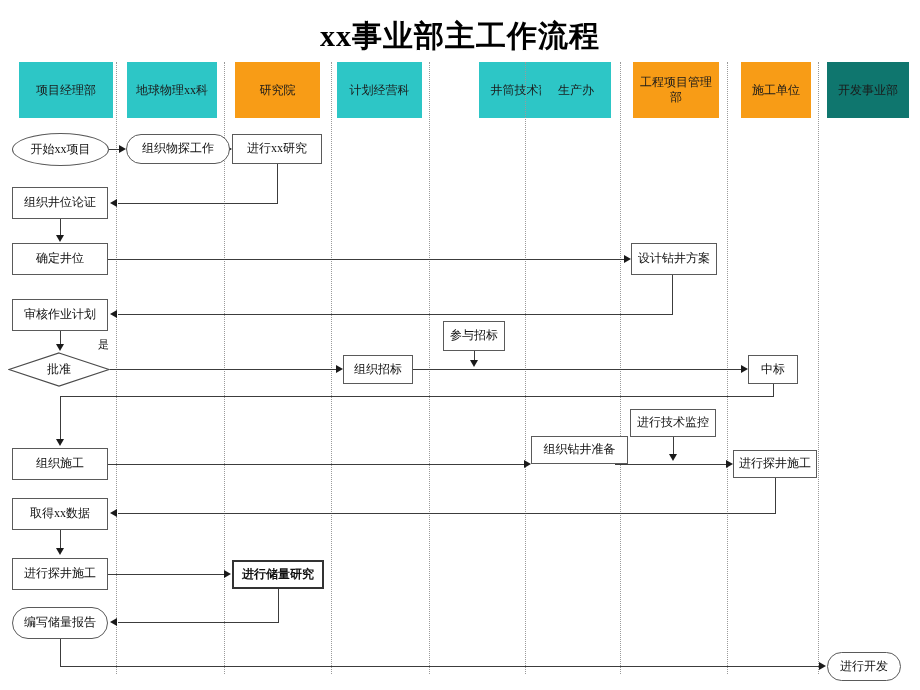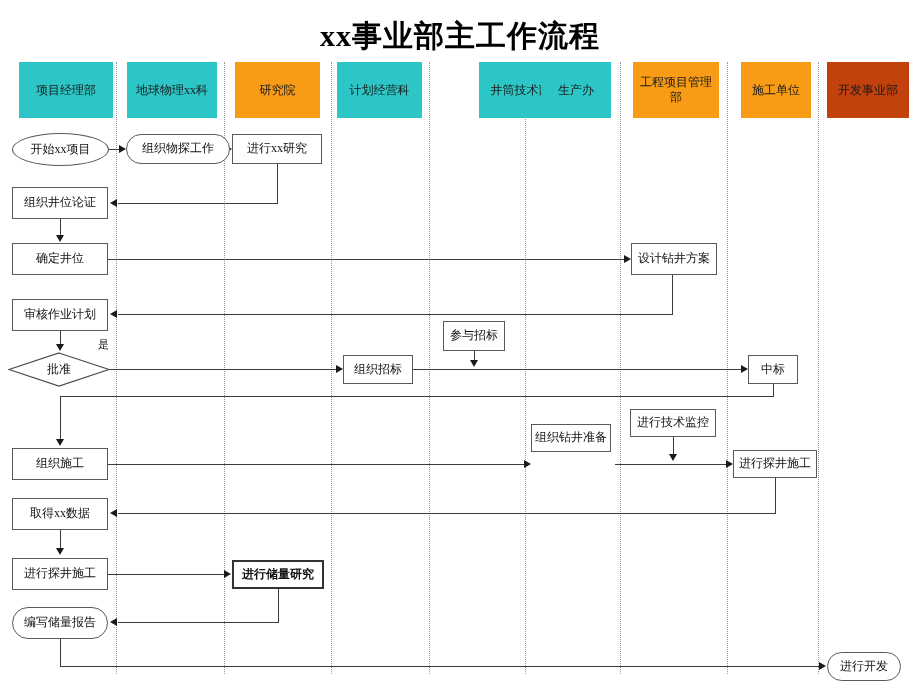--- a/index.html
+++ b/index.html
@@ -124,21 +124,21 @@
   </div>
   <div class="lane-header" style="left:541px;width:70px;background:#2DC6C6;">
     <span>生产办</span>
   </div>
   <div class="lane-header" style="left:633px;width:86px;background:#F89C16;">
     <span>工程项目管理部</span>
   </div>
   <div class="lane-header" style="left:741px;width:70px;background:#F89C16;">
     <span>施工单位</span>
   </div>
-  <div class="lane-header" style="left:827px;width:82px;background:#c2410c;">
+  <div class="lane-header" style="left:827px;width:82px;background:#0f766e;">
     <span>开发事业部</span>
   </div>
 
   <div class="lane-sep" style="left:116px;"></div>
   <div class="lane-sep" style="left:224px;"></div>
   <div class="lane-sep" style="left:331px;"></div>
   <div class="lane-sep" style="left:429px;"></div>
   <div class="lane-sep" style="left:525px;"></div>
   <div class="lane-sep" style="left:620px;"></div>
   <div class="lane-sep" style="left:727px;"></div>
@@ -256,21 +256,21 @@
   </div>
 
   <div class="node" style="left:630px;top:409px;width:86px;height:28px;">
     <span>进行技术监控</span>
   </div>
 
   <div class="node" style="left:12px;top:448px;width:96px;height:32px;">
     <span>组织施工</span>
   </div>
 
-  <div class="node" style="left:531px;top:424px;width:80px;height:28px;">
+  <div class="node" style="left:531px;top:436px;width:97px;height:28px;">
     <span>组织钻井准备</span>
   </div>
 
   <div class="node" style="left:733px;top:450px;width:84px;height:28px;">
     <span>进行探井施工</span>
   </div>
 
   <div class="node" style="left:12px;top:498px;width:96px;height:32px;">
     <span>取得xx数据</span>
   </div>

